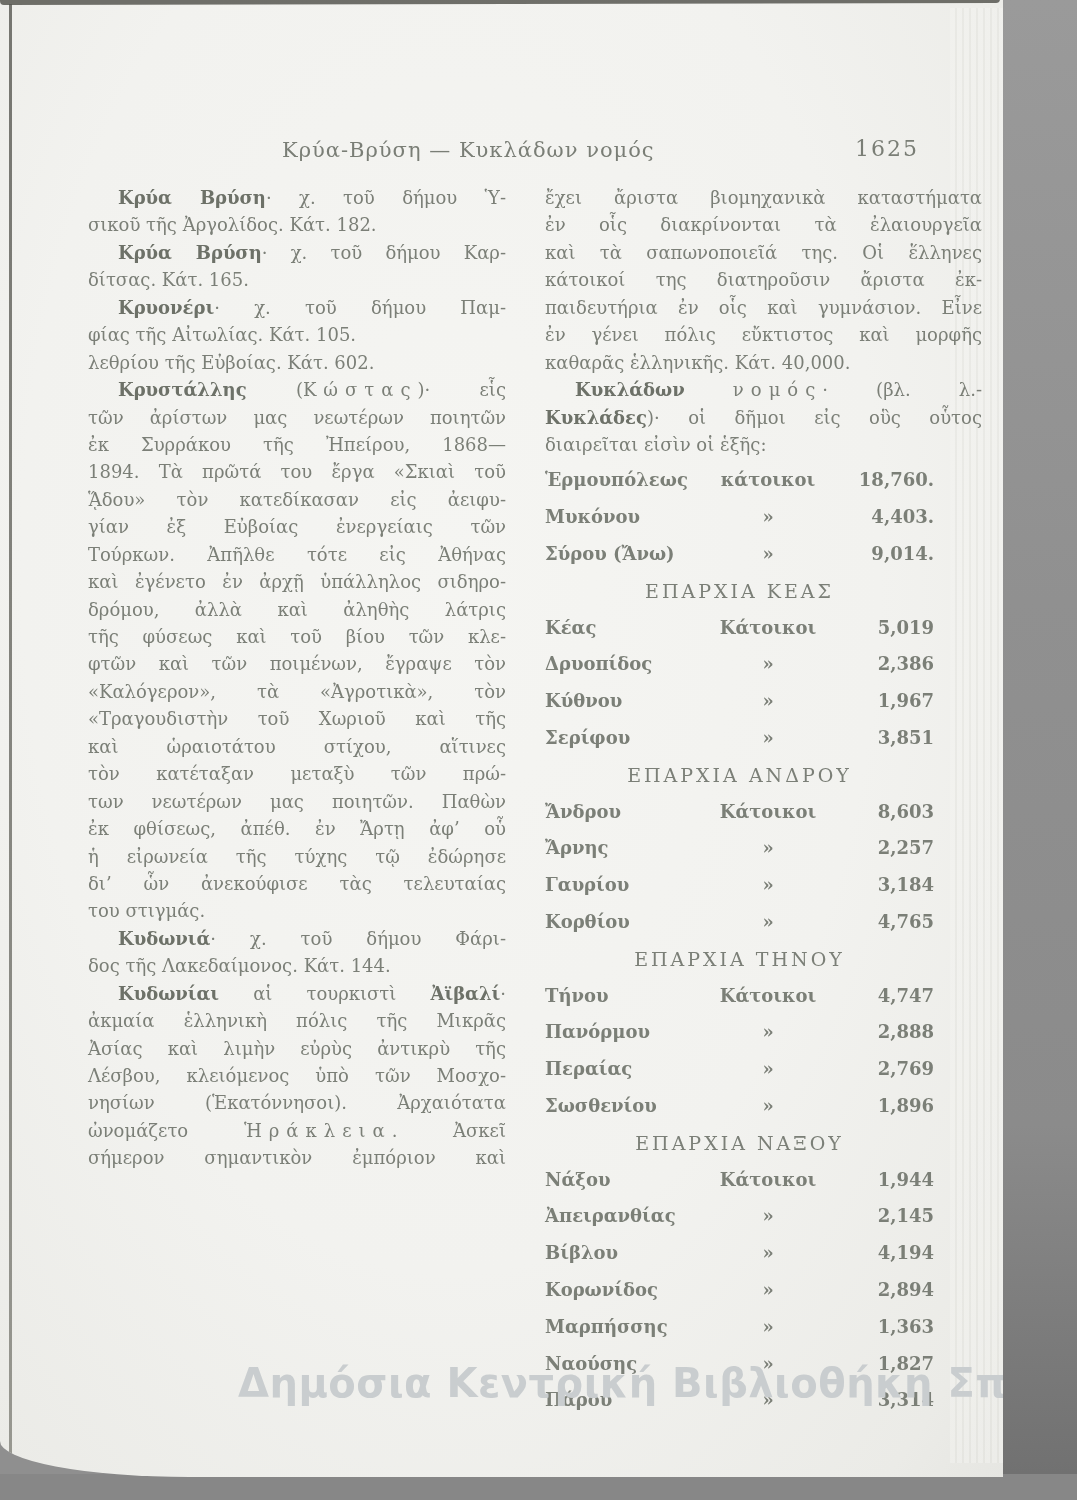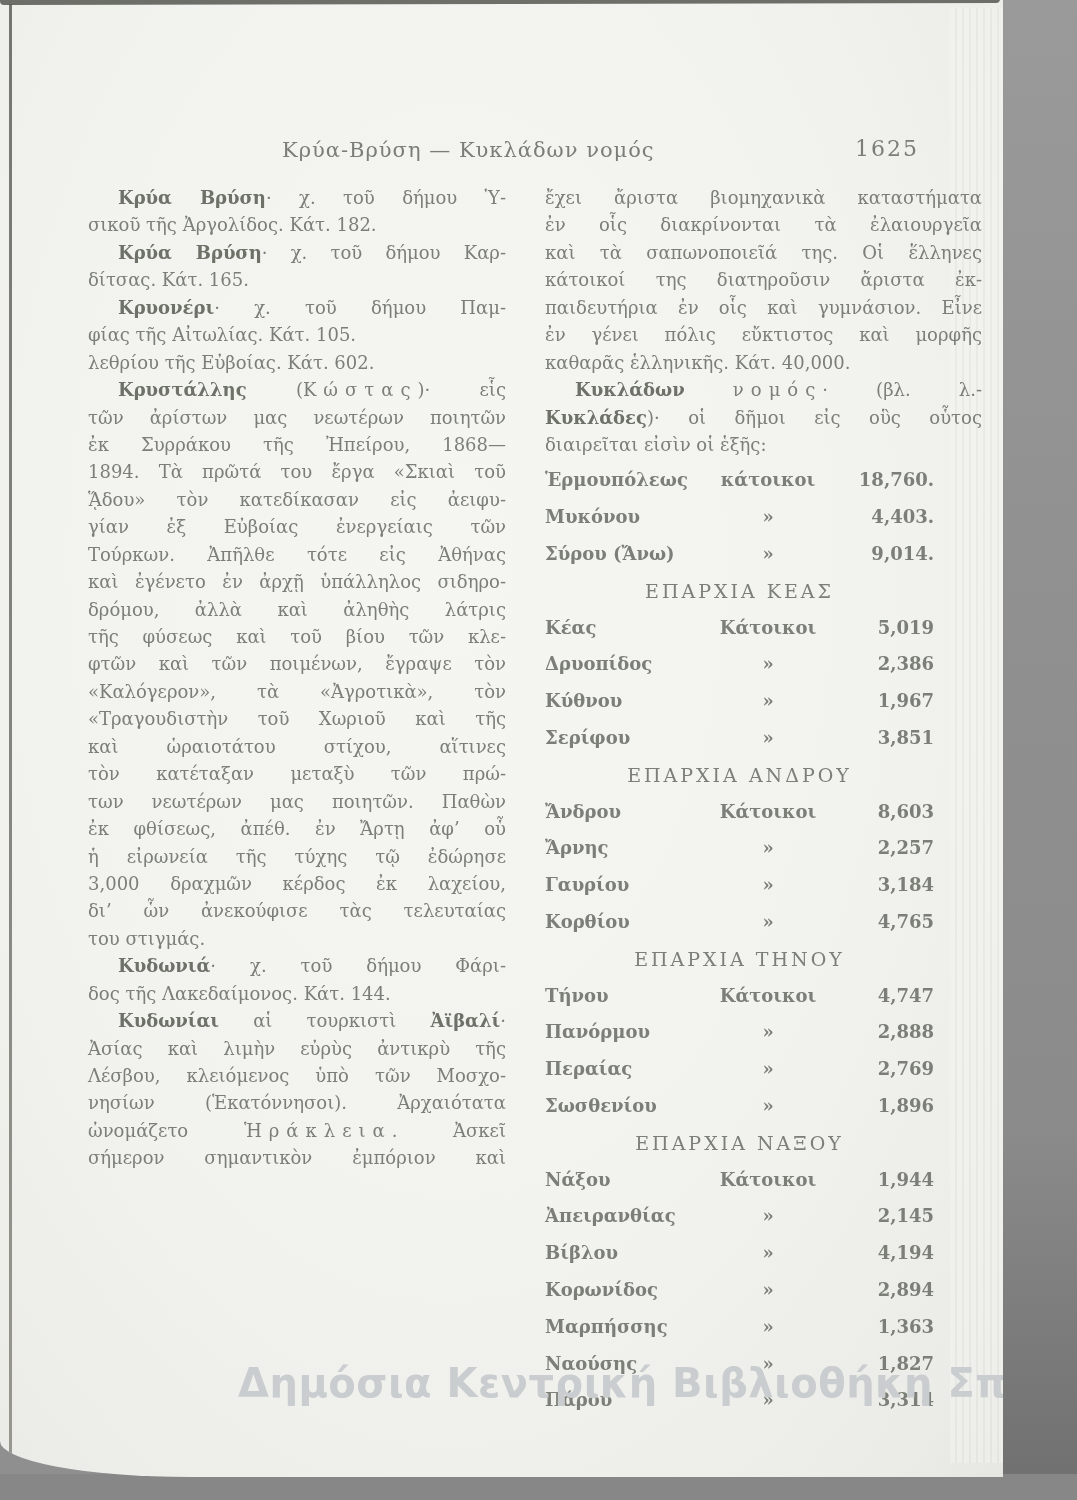--- a/index.html
+++ b/index.html
@@ -82,26 +82,26 @@
       <div class="line"><span>δρόμου, ἀλλὰ καὶ ἀληθὴς λάτρις</span></div>
       <div class="line"><span>τῆς φύσεως καὶ τοῦ βίου τῶν κλε-</span></div>
       <div class="line"><span>φτῶν καὶ τῶν ποιμένων, ἔγραψε τὸν</span></div>
       <div class="line"><span>«Καλόγερον», τὰ «Ἀγροτικὰ», τὸν</span></div>
       <div class="line"><span>«Τραγουδιστὴν τοῦ Χωριοῦ καὶ τῆς</span></div>
       <div class="line"><span>καὶ ὡραιοτάτου στίχου, αἵτινες</span></div>
       <div class="line"><span>τὸν κατέταξαν μεταξὺ τῶν πρώ-</span></div>
       <div class="line"><span>των νεωτέρων μας ποιητῶν. Παθὼν</span></div>
       <div class="line"><span>ἐκ φθίσεως, ἀπέθ. ἐν Ἄρτῃ ἀφ’ οὗ</span></div>
       <div class="line"><span>ἡ εἰρωνεία τῆς τύχης τῷ ἐδώρησε</span></div>
-      <div class="line"><span>3,000 δραχμῶν κέρδος ἐκ λαχείου,</span></div>
       <div class="line"><span>δι’ ὧν ἀνεκούφισε τὰς τελευταίας</span></div>
       <div class="line last"><span>του στιγμάς.</span></div>
       <div class="line ind"><span class="b">Κυδωνιά</span><span>· χ. τοῦ δήμου Φάρι-</span></div>
       <div class="line last"><span>δος τῆς Λακεδαίμονος. Κάτ. 144.</span></div>
       <div class="line ind"><span class="b">Κυδωνίαι</span><span> αἱ τουρκιστὶ </span><span class="b">Ἀϊβαλί</span><span>·</span></div>
+      <div class="line"><span>ἀκμαία ἑλληνικὴ πόλις τῆς Μικρᾶς</span></div>
       <div class="line"><span>Ἀσίας καὶ λιμὴν εὐρὺς ἀντικρὺ τῆς</span></div>
       <div class="line"><span>Λέσβου, κλειόμενος ὑπὸ τῶν Μοσχο-</span></div>
       <div class="line"><span>νησίων (Ἑκατόννησοι). Ἀρχαιότατα</span></div>
       <div class="line"><span>ὠνομάζετο </span><span class="s">Ἡράκλεια</span><span>. Ἀσκεῖ</span></div>
       <div class="line"><span>σήμερον σημαντικὸν ἐμπόριον καὶ</span></div>
     </div>
 
   <div class="col col-right">
     <div id="right-text">
         <div class="line"><span>ἔχει ἄριστα βιομηχανικὰ καταστήματα</span></div>

